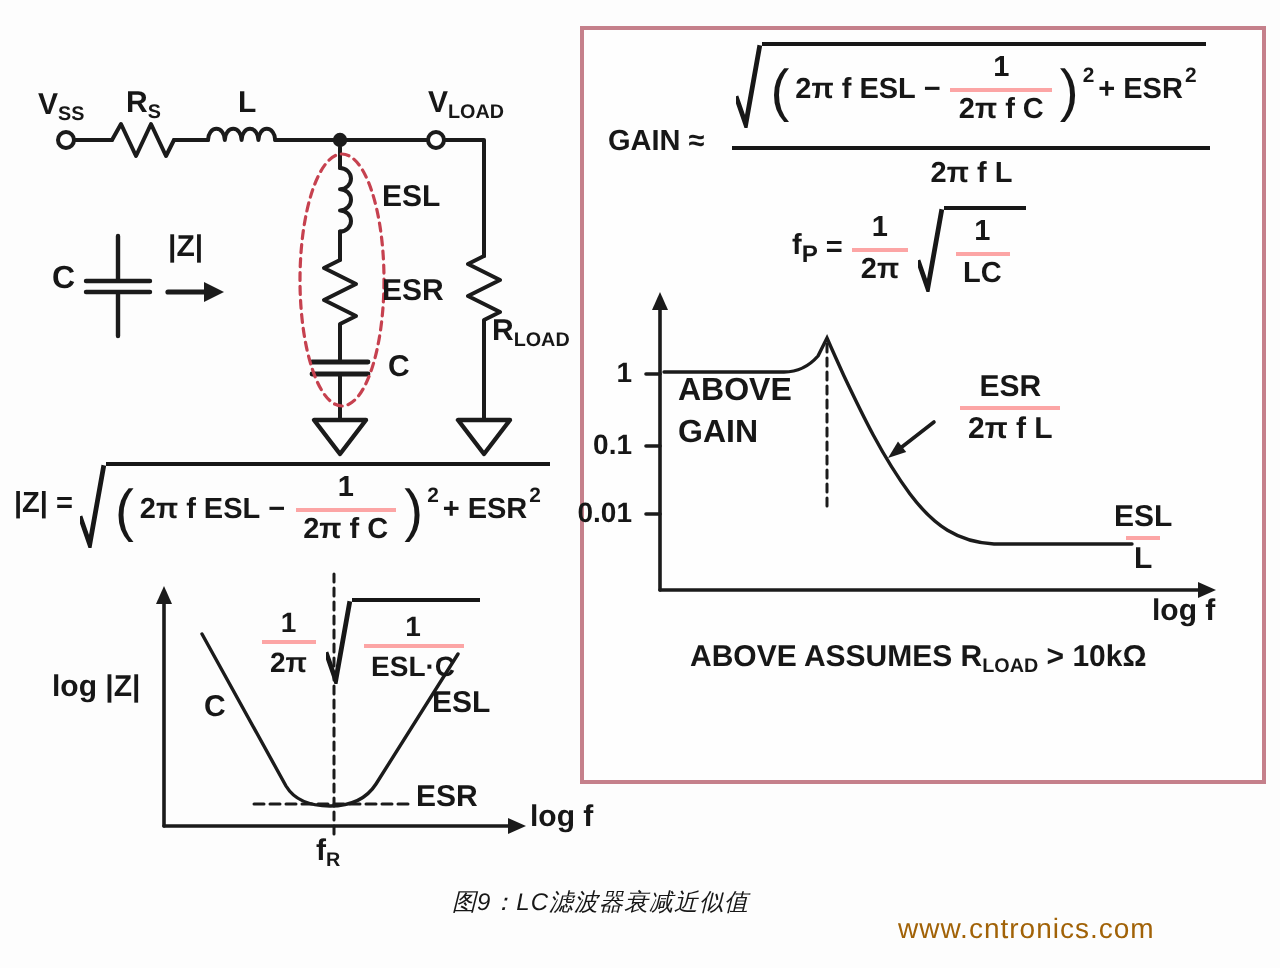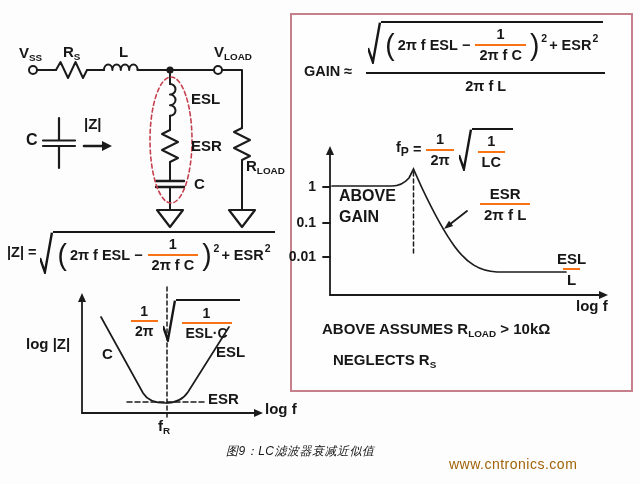--- a/index.html
+++ b/index.html
@@ -8,21 +8,21 @@
   #stage{position:absolute;inset:0;width:640px;height:484px;}
   #art{position:absolute;left:0;top:0;z-index:1;}
   .lbl{position:absolute;z-index:3;font-weight:700;font-size:15px;line-height:1.05;white-space:nowrap;}
   .lbl sub{font-size:0.66em;vertical-align:-0.28em;}
   
   .formula{position:absolute;z-index:3;display:flex;align-items:center;font-weight:700;
            font-size:14.5px;white-space:nowrap;line-height:1.15;}
   .tok{margin:0 2px;text-align:center;}
   .frac{display:inline-flex;flex-direction:column;align-items:center;margin:0 3px;line-height:1.15;}
   .frac .num{padding:0 4px 1px;}
-  .frac .den{border-top:2px solid #f97316;padding:1px 4px 0;}
+  .frac .den{border-top:2px solid #fca5a5;padding:1px 4px 0;}
   .sqrt{display:inline-flex;align-items:stretch;margin:0 2px;}
   .sqrt .tick{width:13px;flex:0 0 13px;}
   .sqrt .body{border-top:2.3px solid #171717;padding:3px 5px 0 3px;display:inline-flex;align-items:center;}
   .lp,.rp{font-weight:400;font-size:1.95em;line-height:0.78;transform:scaleY(1.02);margin:0 1px;}
   .pow{font-size:0.72em;position:relative;top:-0.62em;margin-left:1px;}
   .bigfrac{display:inline-flex;flex-direction:column;align-items:center;margin-left:12px;}
   .bigfrac .bfnum{padding-bottom:2px;}
   .bigfrac .bfden{border-top:2.4px solid #171717;margin-top:2px;padding-top:4px;align-self:stretch;text-align:center;}
   .redbox{position:absolute;left:290px;top:13px;width:339px;height:375px;border:2px solid #c5808b;z-index:0;background:#fefefe;}
   .tickLbl{position:absolute;z-index:3;font-weight:700;font-size:14px;width:40px;text-align:right;}
@@ -167,21 +167,21 @@
             <span class="tok">+</span>
             <span class="tok" style="margin-right:0">ESR</span>
               <span class="pow">2</span>
           </span>
         </span>
       </span>
       <span class="bfden">2π f L</span>
     </span>
   </div>
 
-  <div class="formula" style="left:394px;top:128px">
+  <div class="formula" style="left:394px;top:103px">
     <span class="tok"><span>f</span><sub>P</sub></span>
     <span class="tok">=</span>
     <span class="frac">
         <span class="num">1</span>
         <span class="den">2π</span>
       </span>
     <span class="sqrt">
       <svg class="tick" viewBox="0 0 12 40" preserveAspectRatio="none">
           <path d="M0,25 L4.5,38 L11,1.5" fill="none" stroke="#171717" stroke-width="2.4" vector-effect="non-scaling-stroke"></path>
         </svg>
@@ -206,19 +206,18 @@
       </span>
   </div>
   <div class="formula" style="left:550px;top:250px;font-size:15px">
     <span class="frac">
         <span class="num">ESL</span>
         <span class="den">L</span>
       </span>
   </div>
   <div class="lbl" style="left:576px;top:298px"><span>log f</span></div>
 
-  <div class="lbl" style="left:322px;top:321px"><span>ABOVE ASSUMES R</span><sub>LOAD</sub><span> &gt; 10kΩ</span></div>
-  <div class="lbl" style="left:333px;top:352px"><span>NEGLECTS R</span><sub>S</sub></div>
+  <div class="lbl" style="left:345px;top:321px"><span>ABOVE ASSUMES R</span><sub>LOAD</sub><span> &gt; 10kΩ</span></div>
 
   <div class="caption"><span>图9：LC滤波器衰减近似值</span></div>
   <div class="watermark"><span>www.cntronics.com</span></div>
 
 </div>
 
 </body></html>

